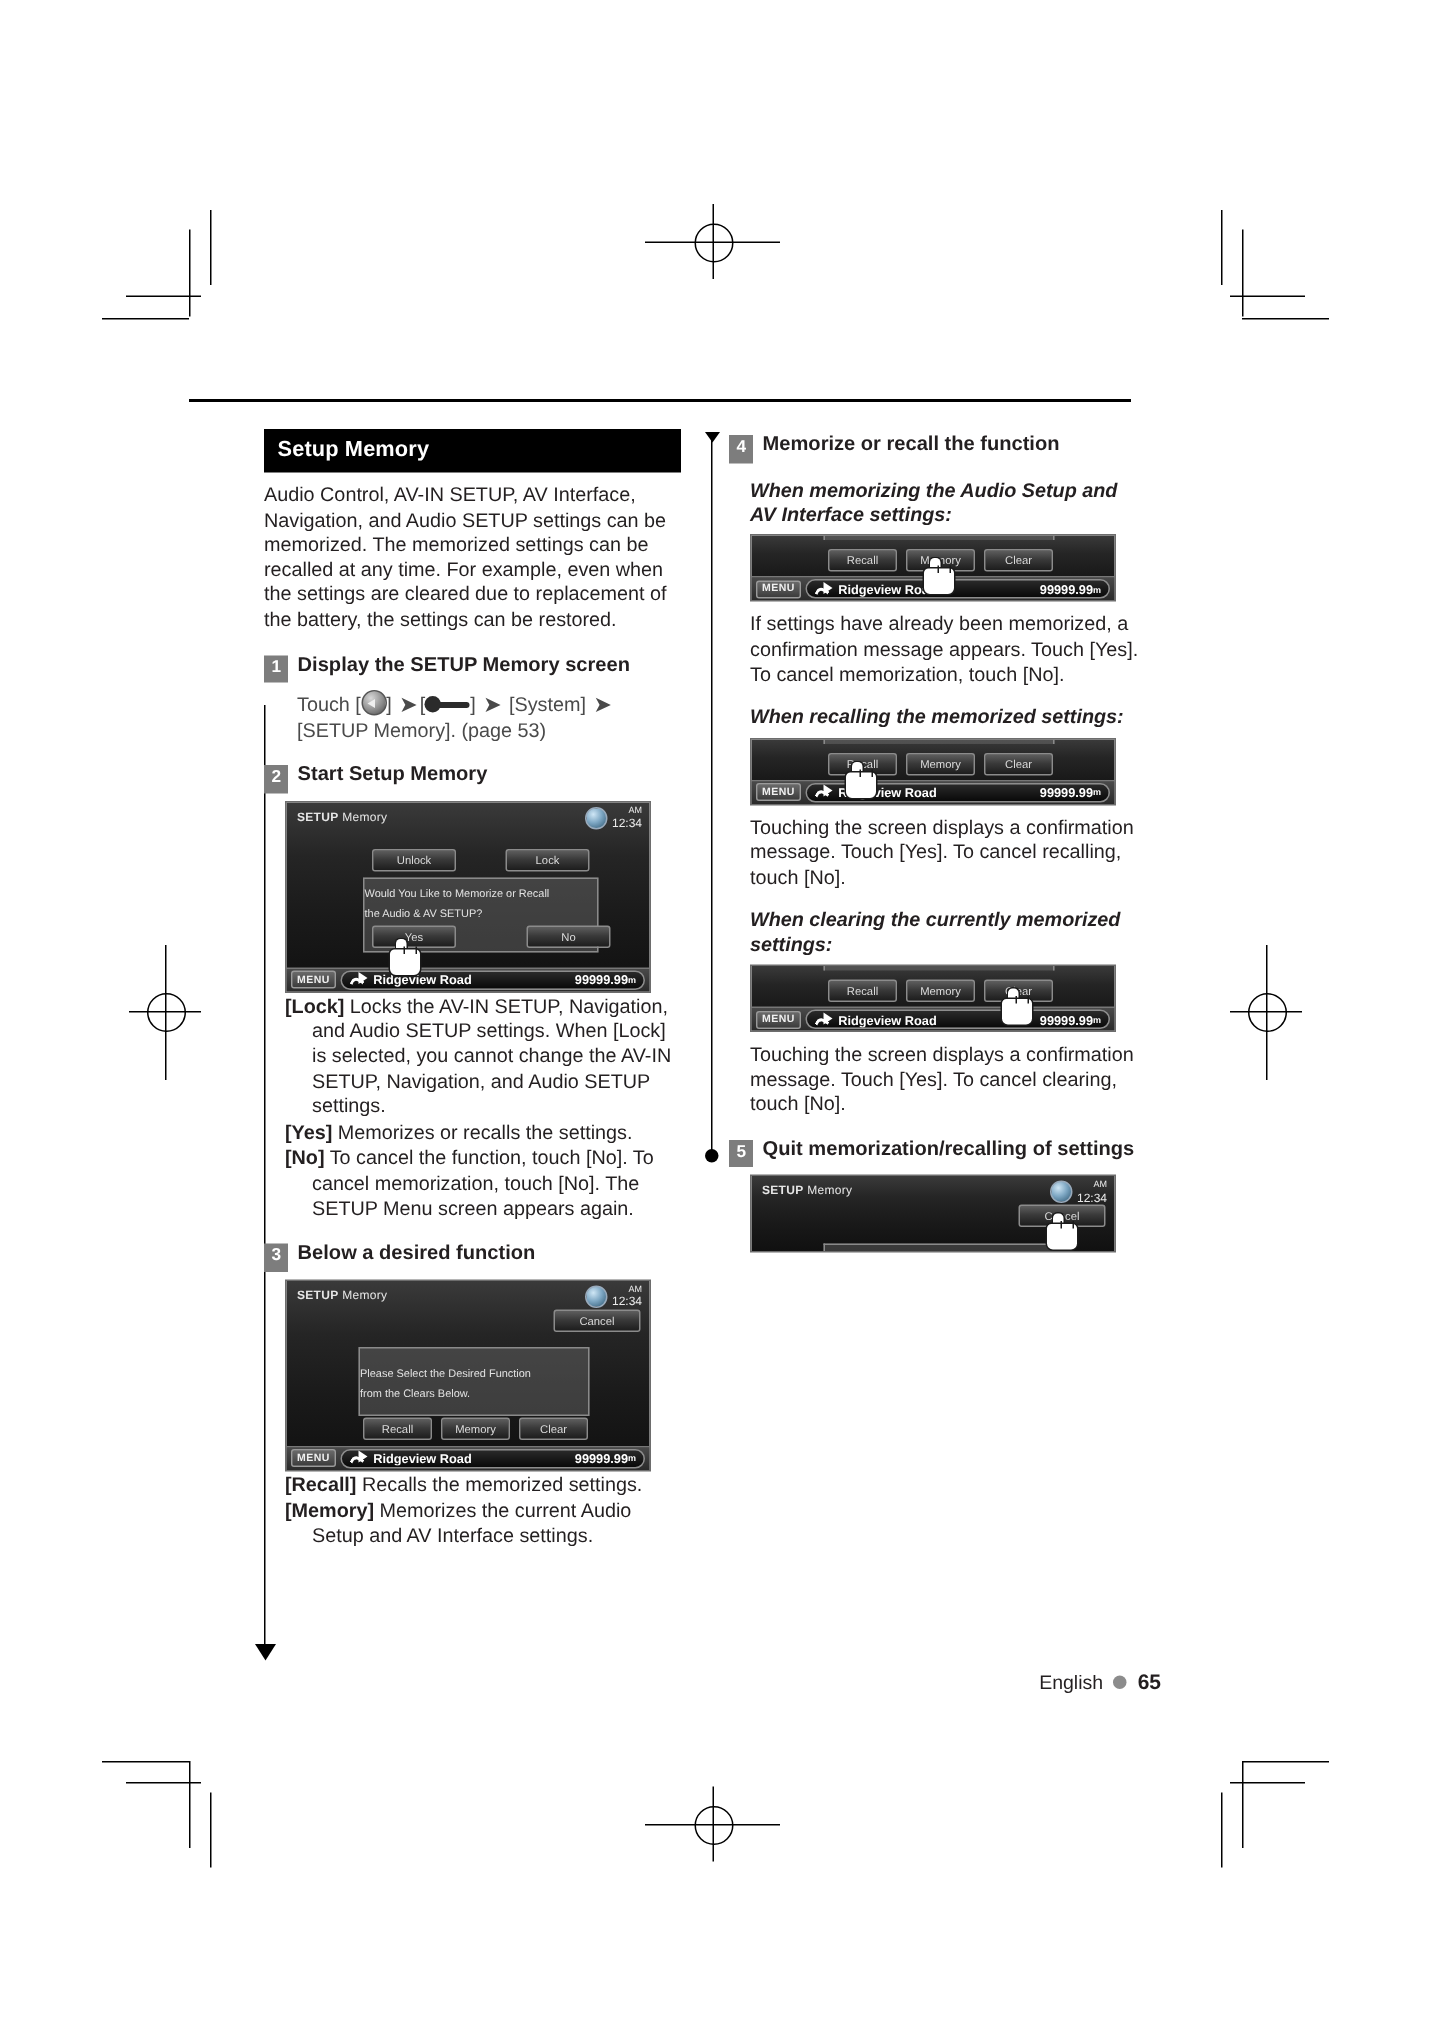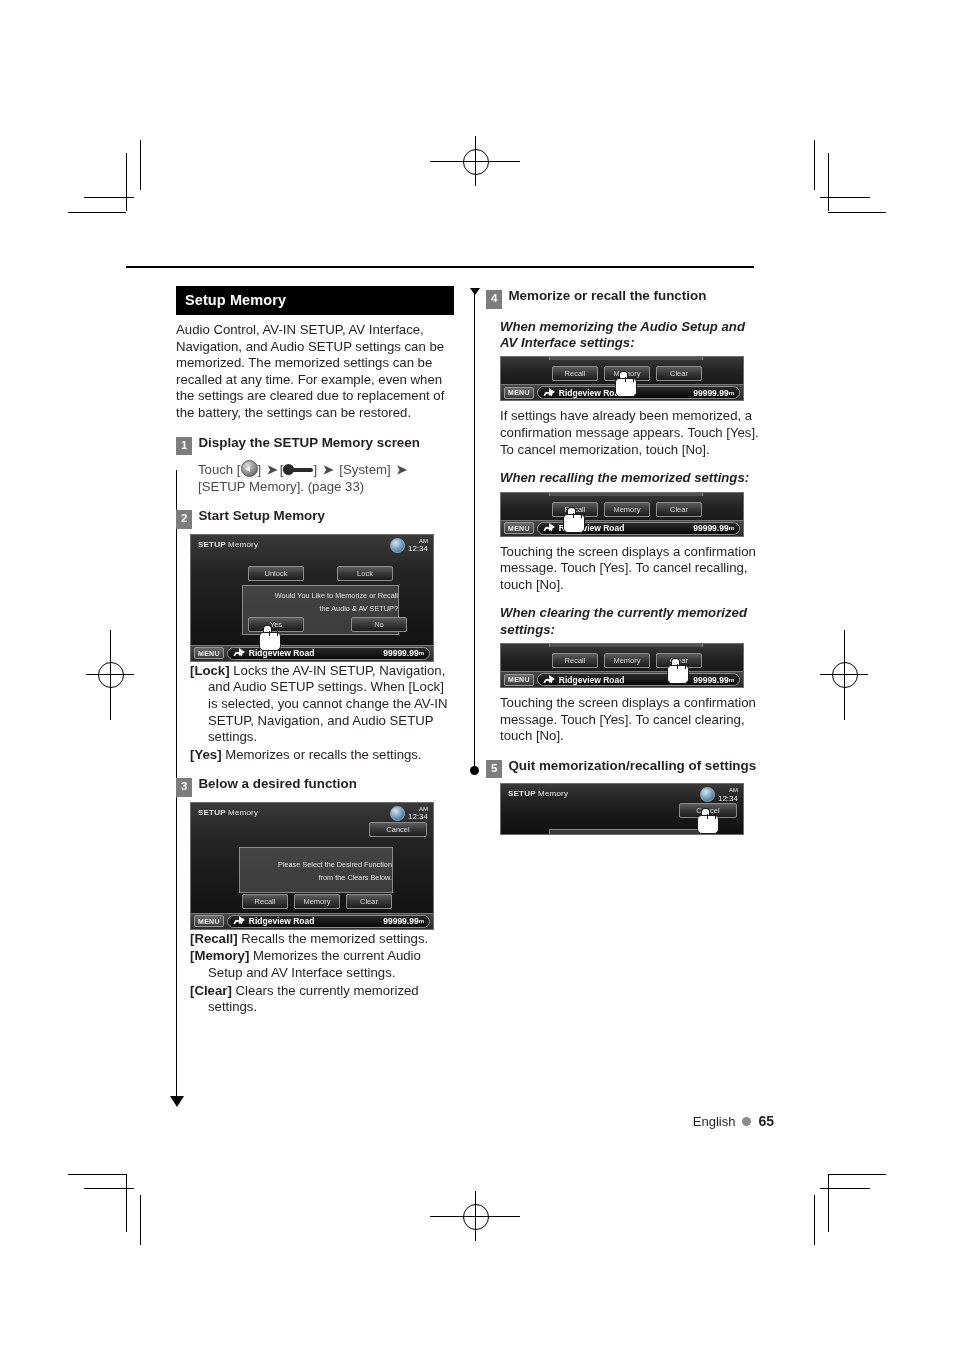--- a/index.html
+++ b/index.html
@@ -258,22 +258,22 @@
     height: 13px;
   }
 
   .dev-dialog {
     position: absolute;
     background: rgba(120,120,120,0.40);
     border: 1px solid #8a8a8a;
   }
   .dev-dialog-line {
     position: absolute;
-    left: 0; right: 0;
-    text-align: right;
+    left: 0; right: 12px;
+    text-align: left;
     font-size: 7.3px;
     color: #e2e2e2;
   }
 
   .dev-footer {
     position: absolute;
     left: 0; right: 0; bottom: 0;
     height: 16px;
     background: linear-gradient(180deg, #4a4a4a 0%, #2a2a2a 100%);
     border-top: 1px solid #777;
@@ -456,42 +456,42 @@
 
     <div class="section-bar">Setup Memory</div>
 
     <p class="body-text">Audio Control, AV-IN SETUP, AV Interface, Navigation, and Audio SETUP settings can be memorized. The memorized settings can be recalled at any time. For example, even when the settings are cleared due to replacement of the battery, the settings can be restored.</p>
 
     <div class="step">
       <span class="step-num">1</span>
       <span class="step-title">Display the SETUP Memory screen</span>
     </div>
     <div class="body-text indent" style="color:#4a4a4a;">
-      <span>Touch [</span><span class="inline-ico-globe"></span><span>] </span><span class="arrow-gt">➤</span>[<span class="inline-ico-slider"></span>] <span class="arrow-gt">➤</span> <span>[System]</span> <span class="arrow-gt">➤</span> <span>[SETUP Memory]. (page 33)</span>
+      <span>Touch [</span><span class="inline-ico-globe"></span><span>] </span><span class="arrow-gt">➤</span>[<span class="inline-ico-slider"></span>] <span class="arrow-gt">➤</span> <span>[System]</span> <span class="arrow-gt">➤</span> <span>[SETUP Memory]. (page 53)</span>
     </div>
 
     <div class="step">
       <span class="step-num">2</span>
       <span class="step-title">Start Setup Memory</span>
     </div>
 
     <div class="device full indent-sm">
       <div class="dev-title"><b>SETUP</b><span> Memory</span></div>
       <div class="dev-clock">
         <span class="dev-globe"></span>
         <span class="dev-time">
             <span>AM</span>
             <span style="font-size:8px;">12:34</span>
           </span>
       </div>
       <div class="dev-btn" style="left:57px; top:31px; width:54px;">Unlock</div>
       <div class="dev-btn" style="left:146px; top:31px; width:54px;">Lock</div>
       <div class="dev-dialog" style="left:51px; top:50px; width:155px; height:48px;">
         <div class="dev-dialog-line" style="top:5px;">Would You Like to Memorize or Recall</div>
-        <div class="dev-dialog-line" style="top:18px;margin-left:20px;">the Audio &amp; AV SETUP?</div>
+        <div class="dev-dialog-line" style="top:18px;">the Audio &amp; AV SETUP?</div>
       </div>
       <div class="dev-btn" style="left:57px; top:82px; width:54px;">Yes</div>
       <div class="dev-btn" style="left:160px; top:82px; width:54px;">No</div>
       <div class="hand" style="left:68px; top:90px;">
         <div class="finger"></div>
           <div class="palm"></div>
           <div class="knuckles"></div>
       </div>
       <div class="dev-footer">
         <span class="dev-menu">MENU</span>
@@ -503,20 +503,24 @@
       </div>
     </div>
 
     <div class="defn indent-sm">
       <b>[Lock]</b>
       <span>Locks the AV-IN SETUP, Navigation, and Audio SETUP settings. When [Lock] is selected, you cannot change the AV-IN SETUP, Navigation, and Audio SETUP settings.</span>
     </div>
     <div class="defn indent-sm">
       <b>[Yes]</b>
       <span>Memorizes or recalls the settings.</span>
+    </div>
+    <div class="defn indent-sm">
+      <b>[No]</b>
+      <span>To cancel the function, touch [No]. To cancel memorization, touch [No]. The SETUP Menu screen appears again.</span>
     </div>
 
     <div class="step">
       <span class="step-num">3</span>
       <span class="step-title">Below a desired function</span>
     </div>
 
     <div class="device full indent-sm">
       <div class="dev-title"><b>SETUP</b><span> Memory</span></div>
       <div class="dev-clock">
@@ -545,24 +549,20 @@
     </div>
 
     <div class="defn indent-sm">
       <b>[Recall]</b>
       <span>Recalls the memorized settings.</span>
     </div>
     <div class="defn indent-sm">
       <b>[Memory]</b>
       <span>Memorizes the current Audio Setup and AV Interface settings.</span>
     </div>
-    <div class="defn indent-sm">
-      <b>[Clear]</b>
-      <span>Clears the currently memorized settings.</span>
-    </div>
 
   </div>
 
   <div class="col col-right">
 
     <div class="step" style="margin-top:0;">
       <span class="step-num">4</span>
       <span class="step-title">Memorize or recall the function</span>
     </div>
 

